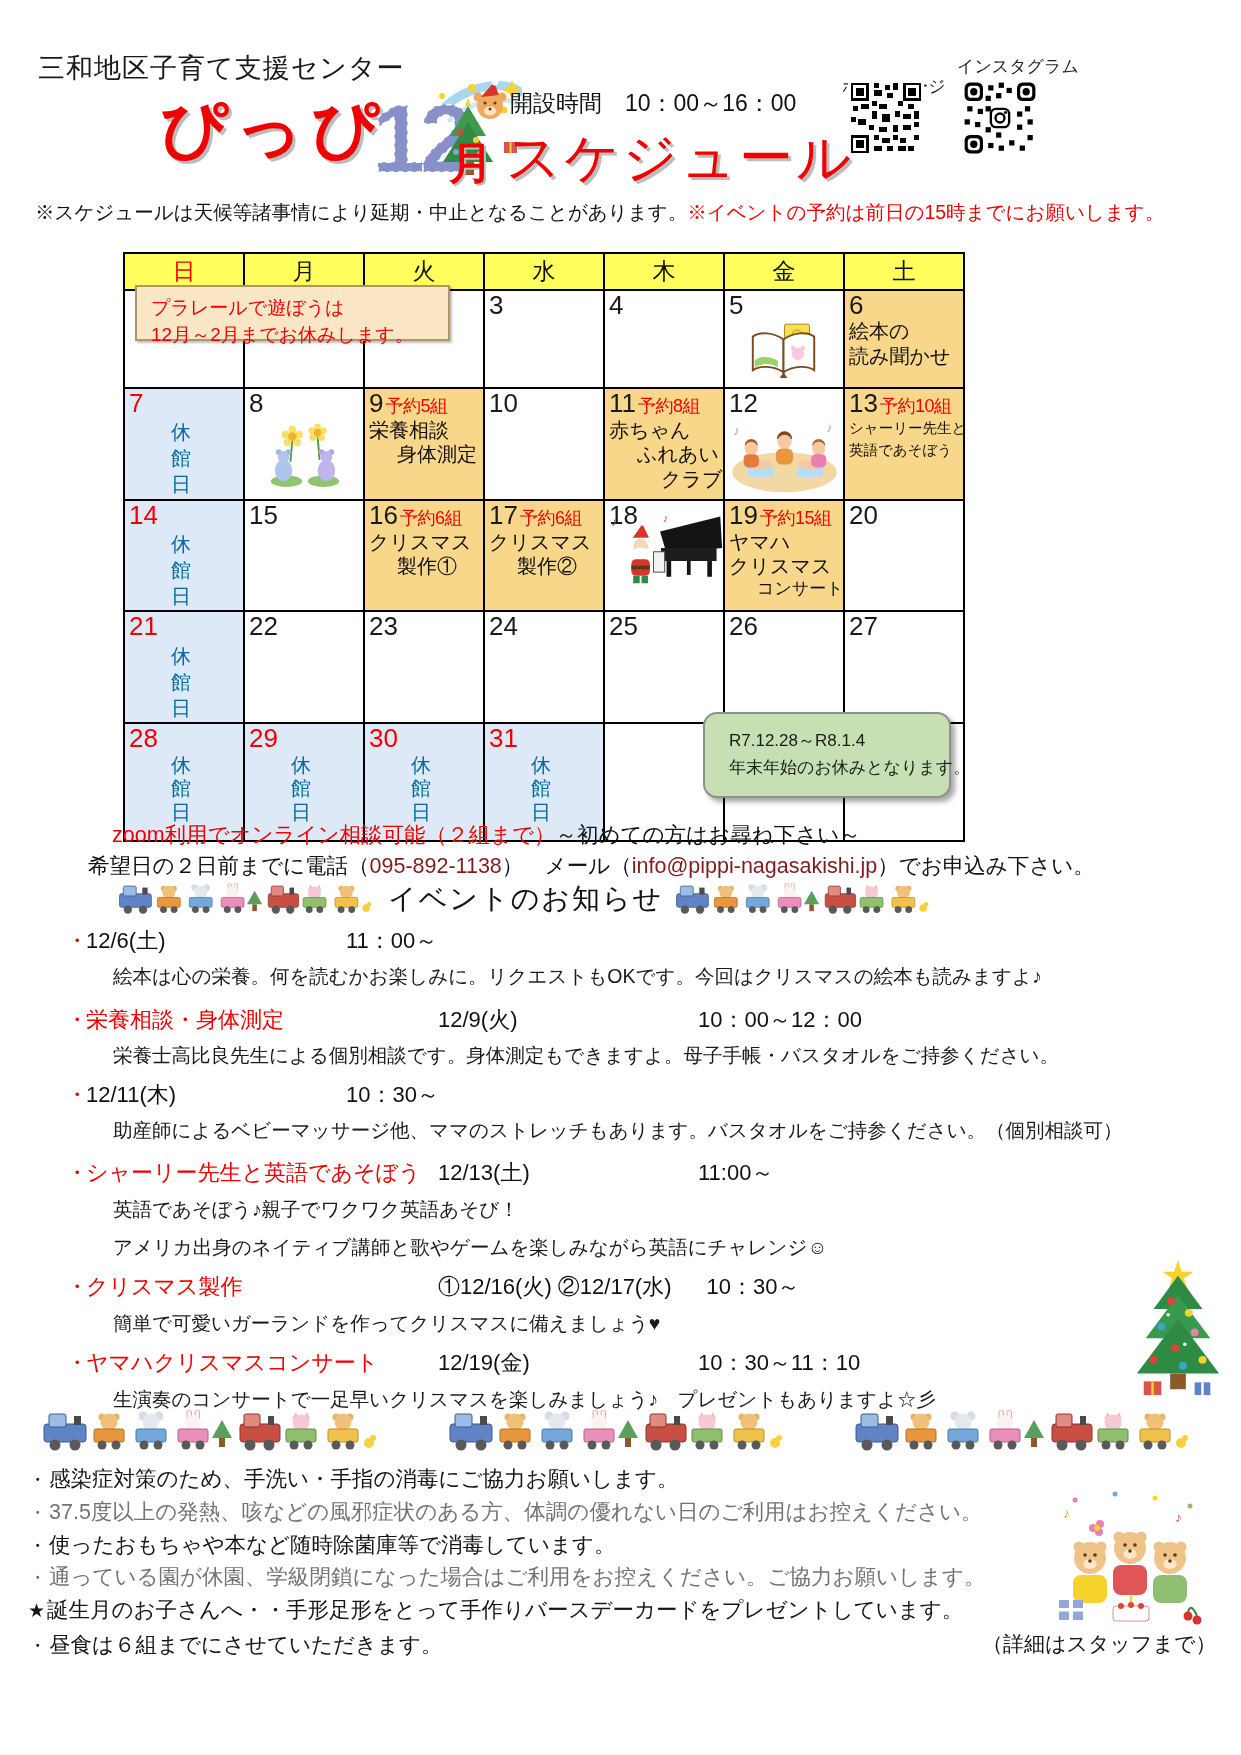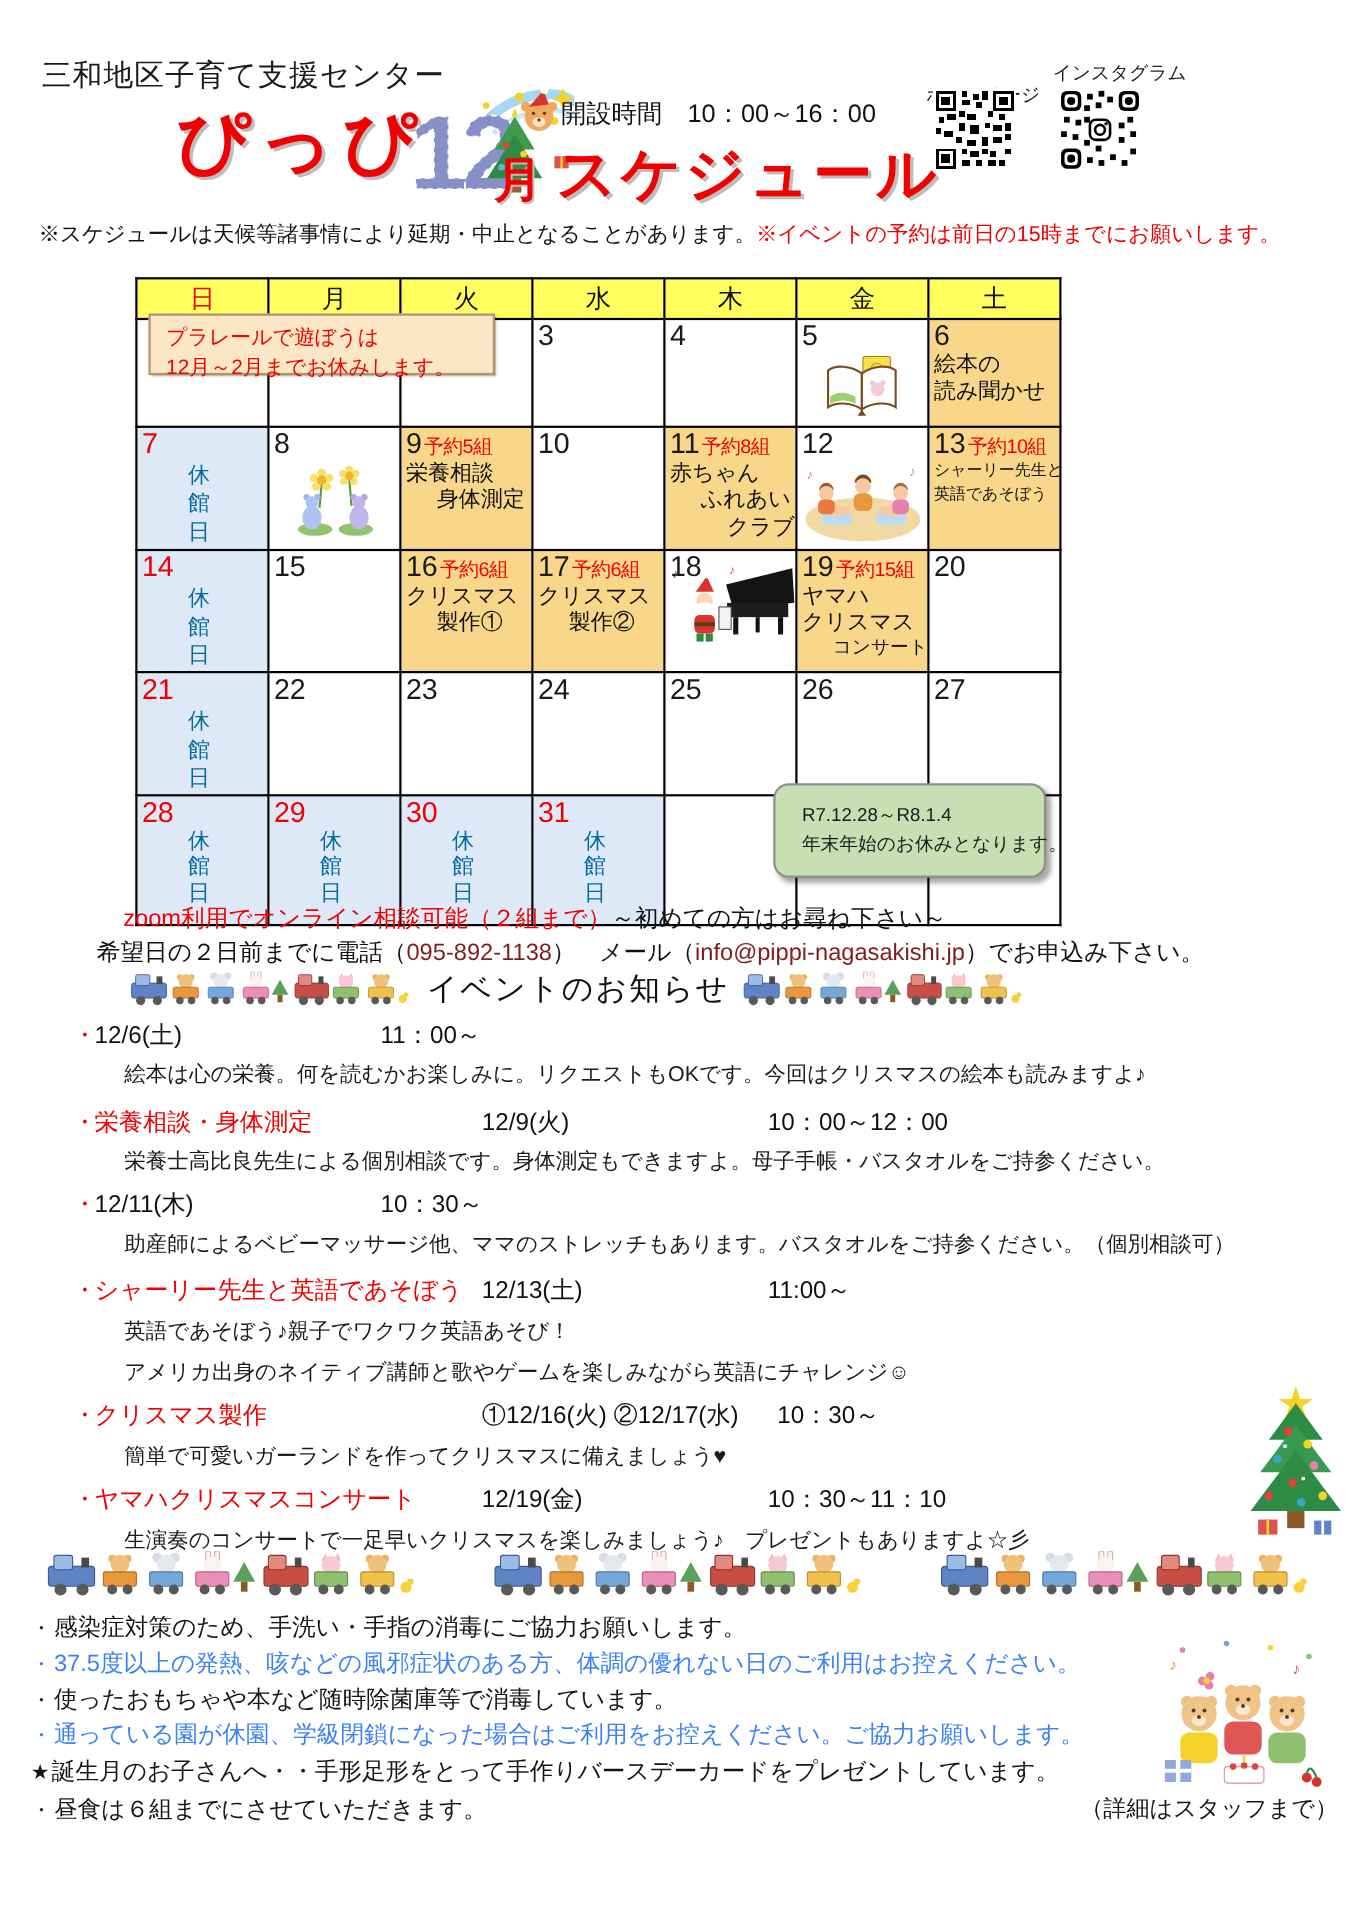--- a/index.html
+++ b/index.html
@@ -6,21 +6,21 @@
   body { background:#fff; font-family:"Liberation Sans", sans-serif; }
   .page { position:relative; width:1241px; height:1755px; background:#fff; overflow:hidden; }
   .abs { position:absolute; }
 
   
   .org { left:38px; top:50px; font-size:27px; color:#1a1a1a; letter-spacing:1px; }
   .pippi { left:160px; top:84px; font-size:66px; font-weight:bold; color:#f00000;
            letter-spacing:8px; text-shadow:3px 3px 0 #bdbdbd; }
   .tsuki { left:449px; top:134px; font-size:44px; font-weight:bold; color:#f00000;
            text-shadow:2px 2px 0 #bdbdbd; }
-  .sched { left:506px; top:122px; font-size:54px; font-weight:bold; color:#f00000;
+  .sched { left:506px; top:122px; font-size:54px; font-weight:normal; color:#f00000;
            letter-spacing:3px; text-shadow:3px 3px 0 #bdbdbd; }
   .hours { left:510px; top:88px; font-size:23px; color:#111; }
   .qr-label { font-size:17px; color:#222; }
   .hp-label { left:842px; top:55px;margin-top:20px; }
   .ig-label { left:957px; top:55px; }
   .qr1 { left:848px; top:80px; }
   .qr2 { left:962px; top:80px; }
 
   .notice { left:35px; top:199px; font-size:19.5px; white-space:nowrap; }
   .notice .nb { color:#111; }
@@ -75,21 +75,21 @@
   .banner .btxt { font-size:28px; color:#111; letter-spacing:2px; white-space:nowrap; }
   .ev { left:66px; display:flex; align-items:baseline; white-space:nowrap; }
   .ev .bt { color:#f00000; font-size:22px; width:20px; }
   .ev .ti { color:#f00000; font-size:22px; width:352px; }
   .ev .da { font-size:22px; color:#111; min-width:225px; margin-right:35px; }
   .ev .tm { font-size:22px; color:#111; }
   .detail { left:113px; font-size:19.5px; color:#1a1a1a; white-space:nowrap; }
 
   
   .fnote { left:28px; font-size:21.5px; color:#151515; white-space:nowrap; }
-  .fnote.red { color:#3b82f6; }
+  .fnote.red { color:#737373; }
   .fnote .fb { font-size:19px; margin-right:2px; }
   .staff { left:982px; top:1630px; font-size:21px; color:#151515; }
 
   svg text { font-family:"Liberation Sans", sans-serif; }
 </style>
 </head>
 <body>
 
 <div class="page">
 

